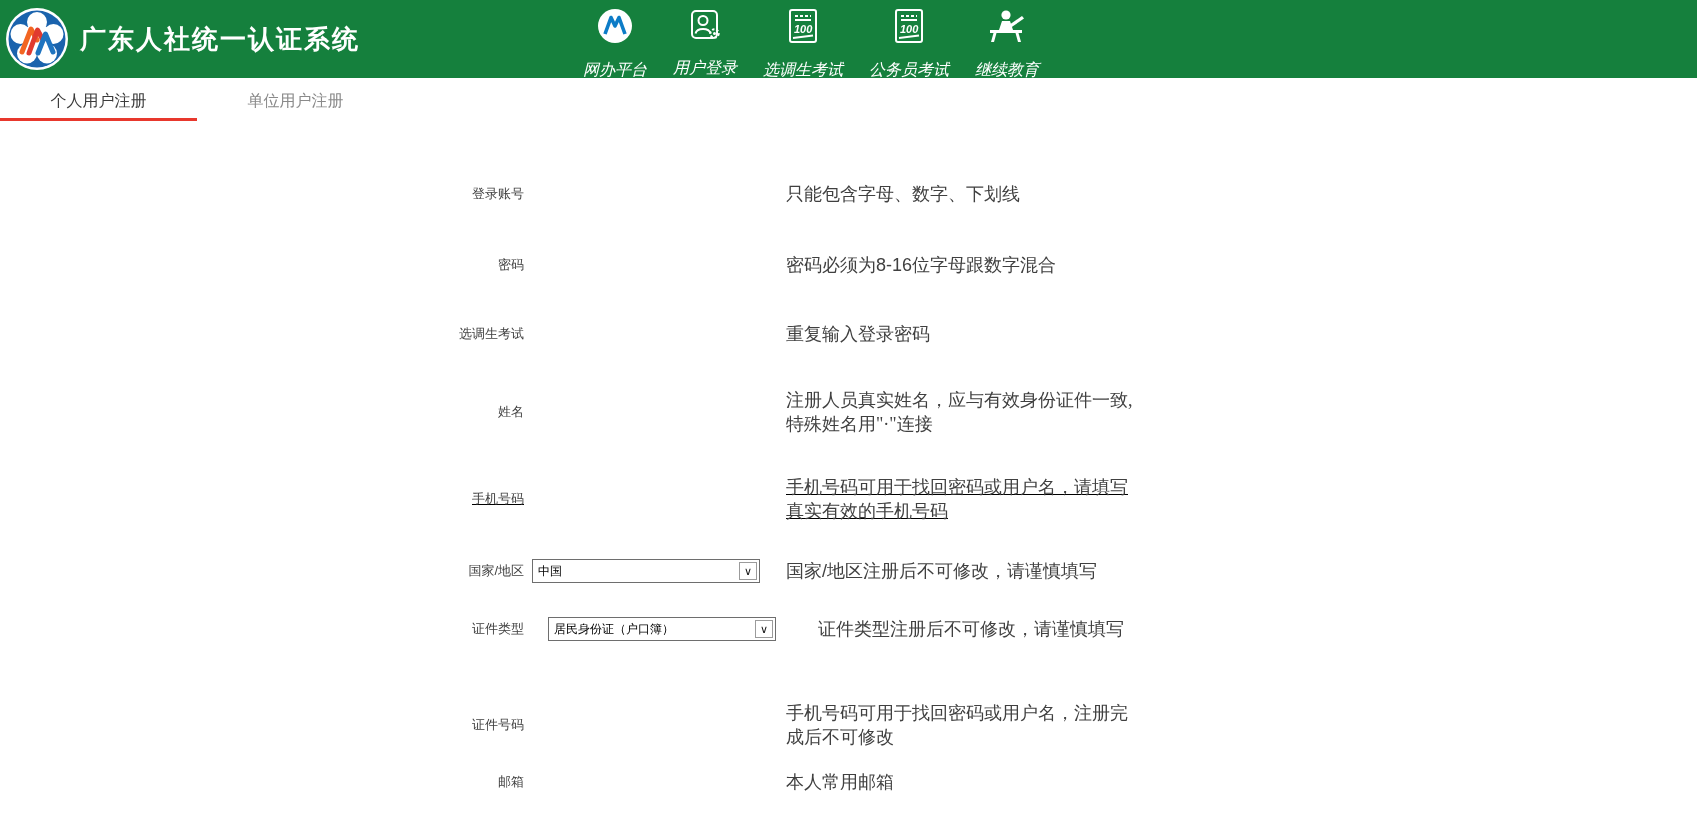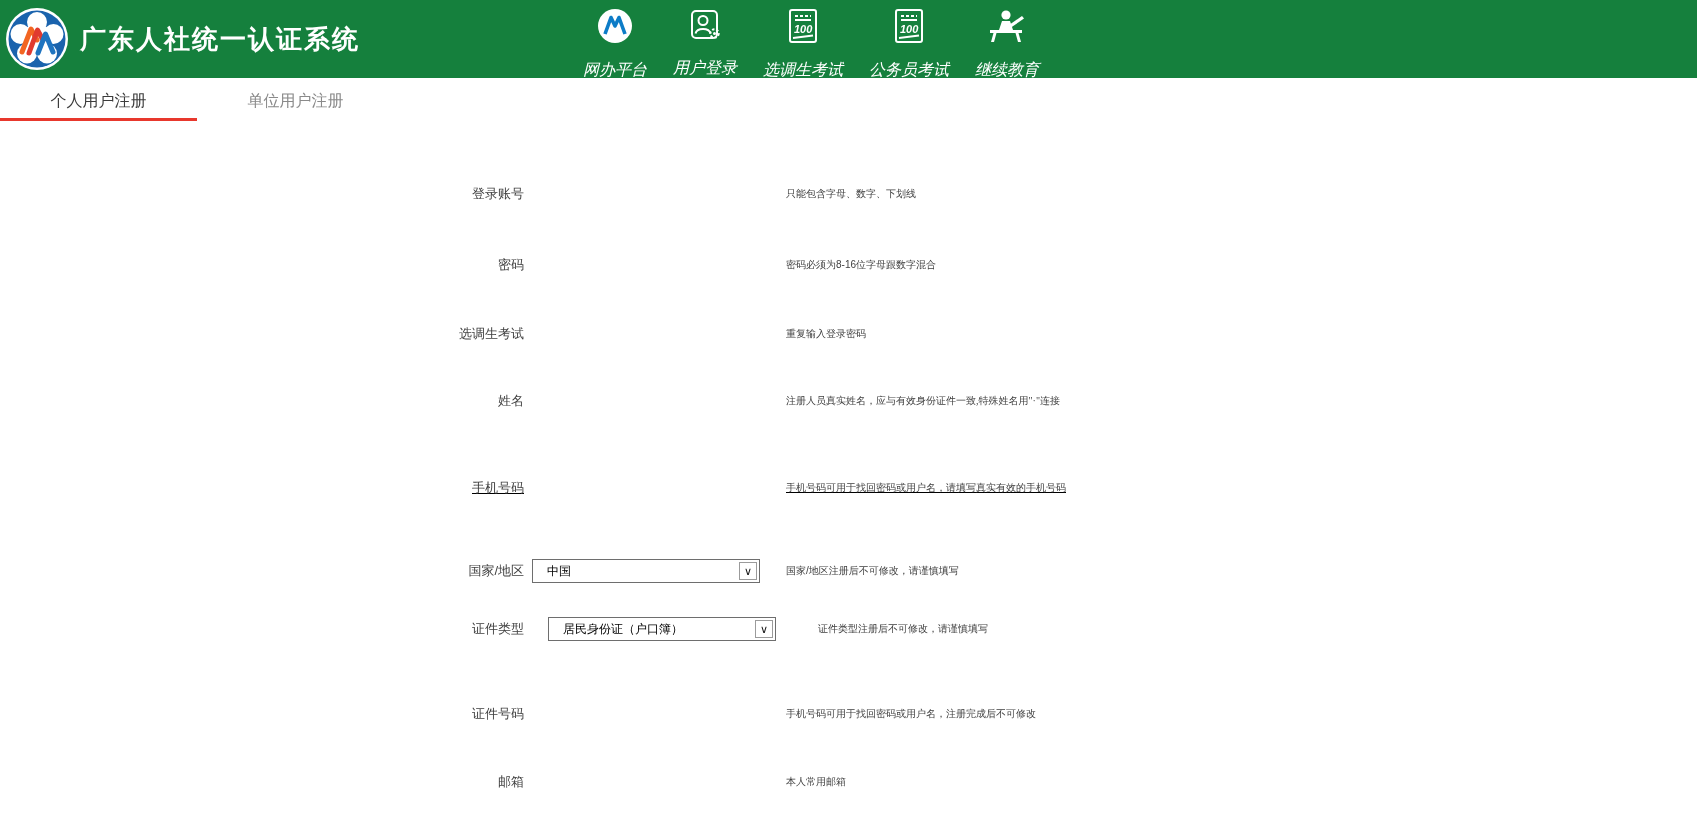--- a/index.html
+++ b/index.html
@@ -33,27 +33,27 @@
   .form-row:nth-of-type(3){ top:196px; }
   .form-row:nth-of-type(4){ top:263px;font-family:Liberation Serif, serif; }
   .form-row:nth-of-type(5){ top:350px;text-decoration:underline; }
   .form-row:nth-of-type(6){ top:433px;align-items:center; }
   .form-row:nth-of-type(7){ top:491px;gap:16px; }
   .form-row:nth-of-type(8){ top:576px; }
   .form-row:nth-of-type(9){ top:644px; }
 
   .row-label { width:505px; text-align:right; font-size:13px; color:#404040; flex:0 0 505px; }
   .row-control { width:250px; flex:0 0 250px; padding-left:8px; }
-  .row-hint { width:360px; flex:0 0 360px; font-size:10px; color:#404040; line-height:24px; padding-left:12px; }
+  .row-hint { width:360px; flex:0 0 360px; font-size:18px; color:#404040; line-height:24px; padding-left:12px; }
 
   .ghost-input { width:228px; height:26px; border:none; outline:none; background:transparent;
     font-size:13px; color:#000; font-family:inherit; }
 
   .select { width:228px; height:24px; background:#ffffff; border:1px solid #6e6e6e;
-    display:flex; align-items:center; padding-left:14px; cursor:pointer; }
+    display:flex; align-items:center; padding-left:5px; cursor:pointer; }
   .select-value { font-size:12px; color:#000000; white-space:nowrap; overflow:hidden; }
   .select-arrow { margin-left:auto; margin-right:2px; width:18px; height:18px;
     border:1px solid #9b9b9b; background:#ffffff; display:flex; align-items:center;
     justify-content:center; font-size:11px; color:#111; line-height:1; }
 </style>
 </head>
 <body>
 
 <div class="header">
 

